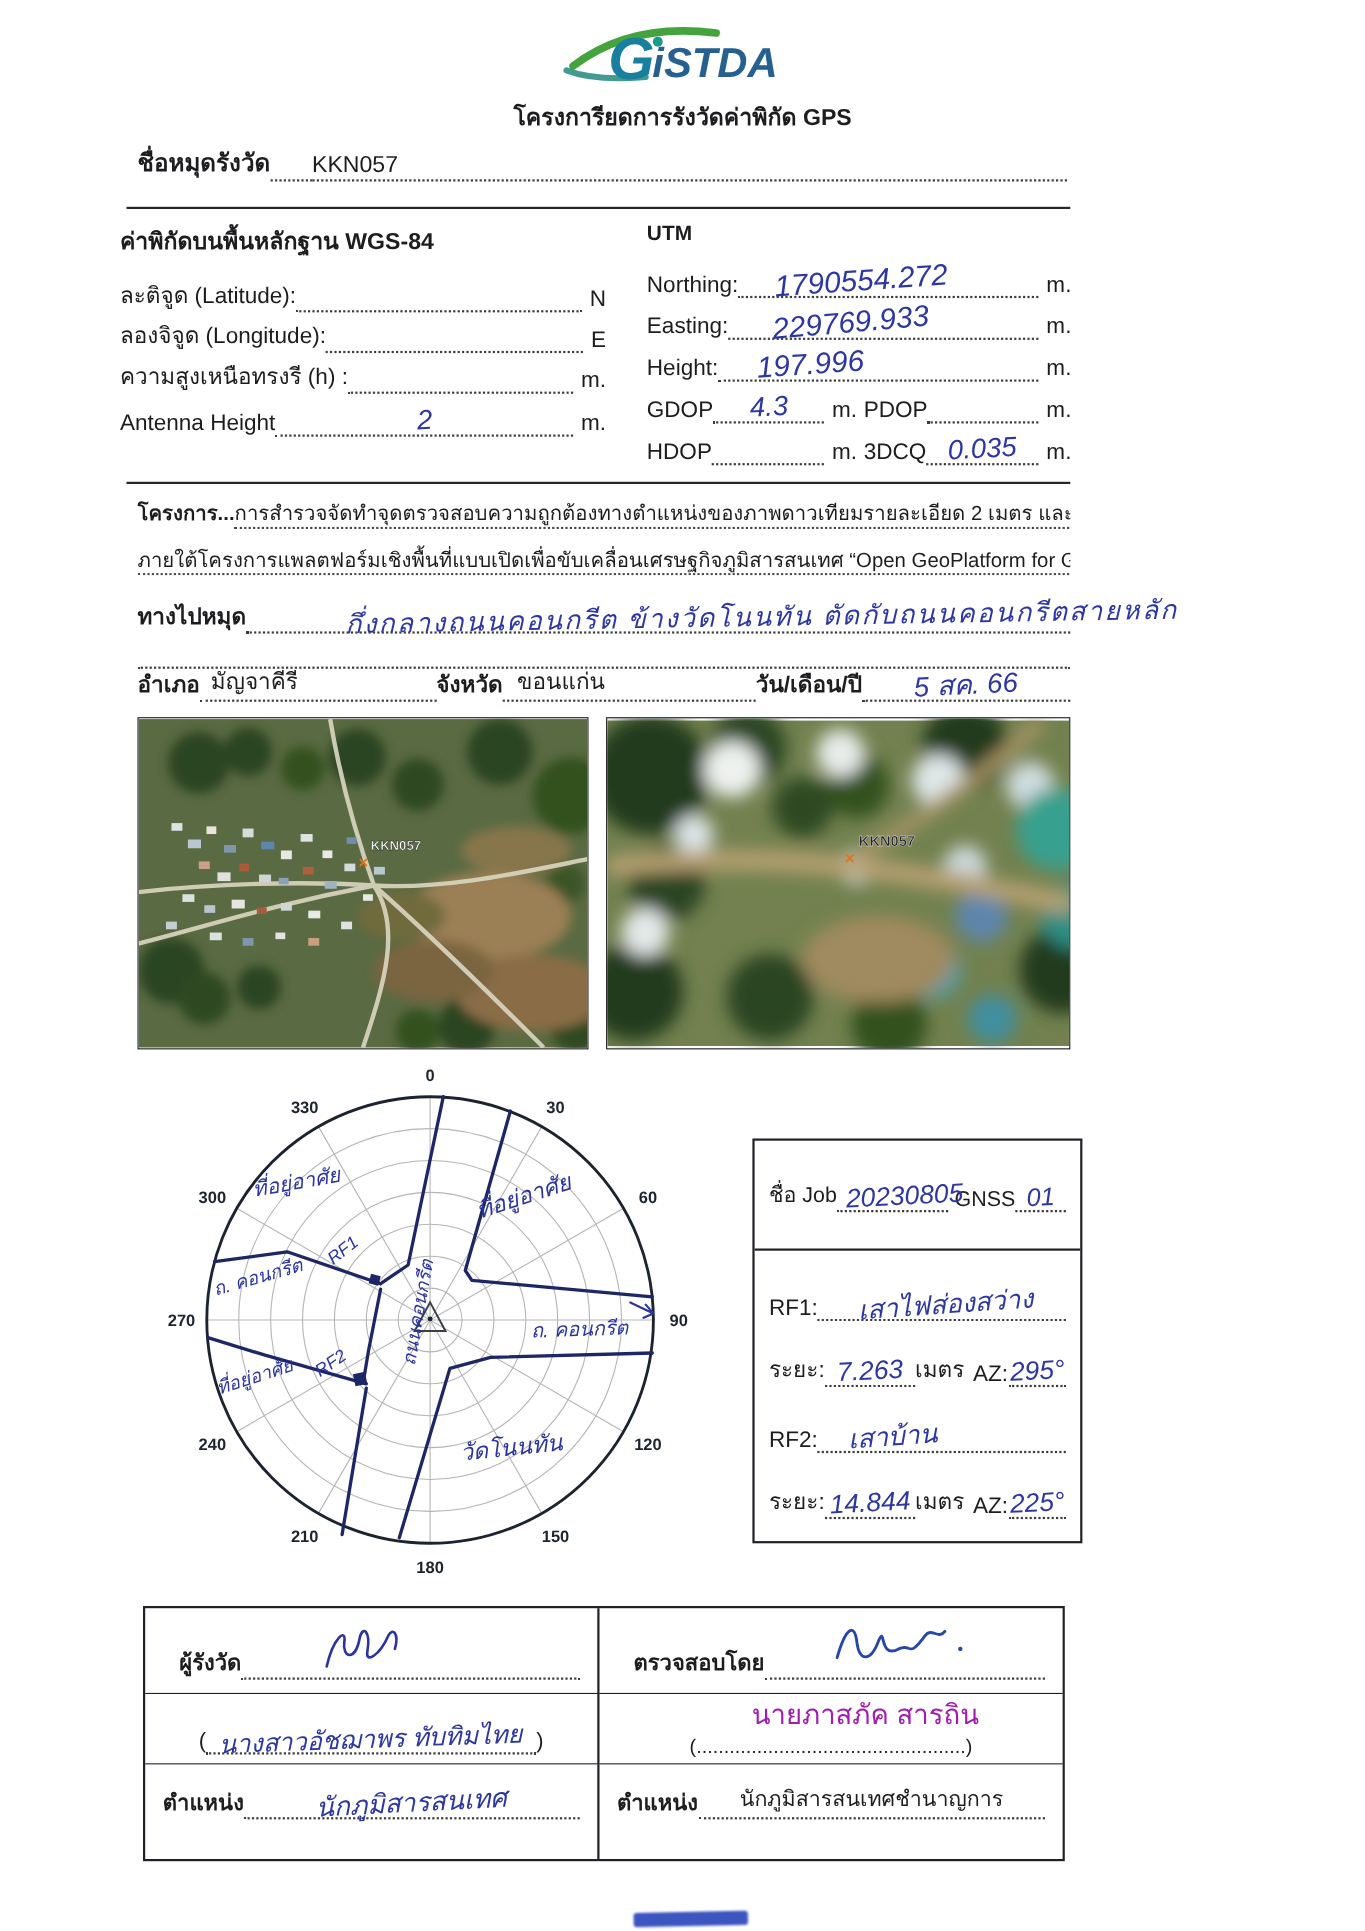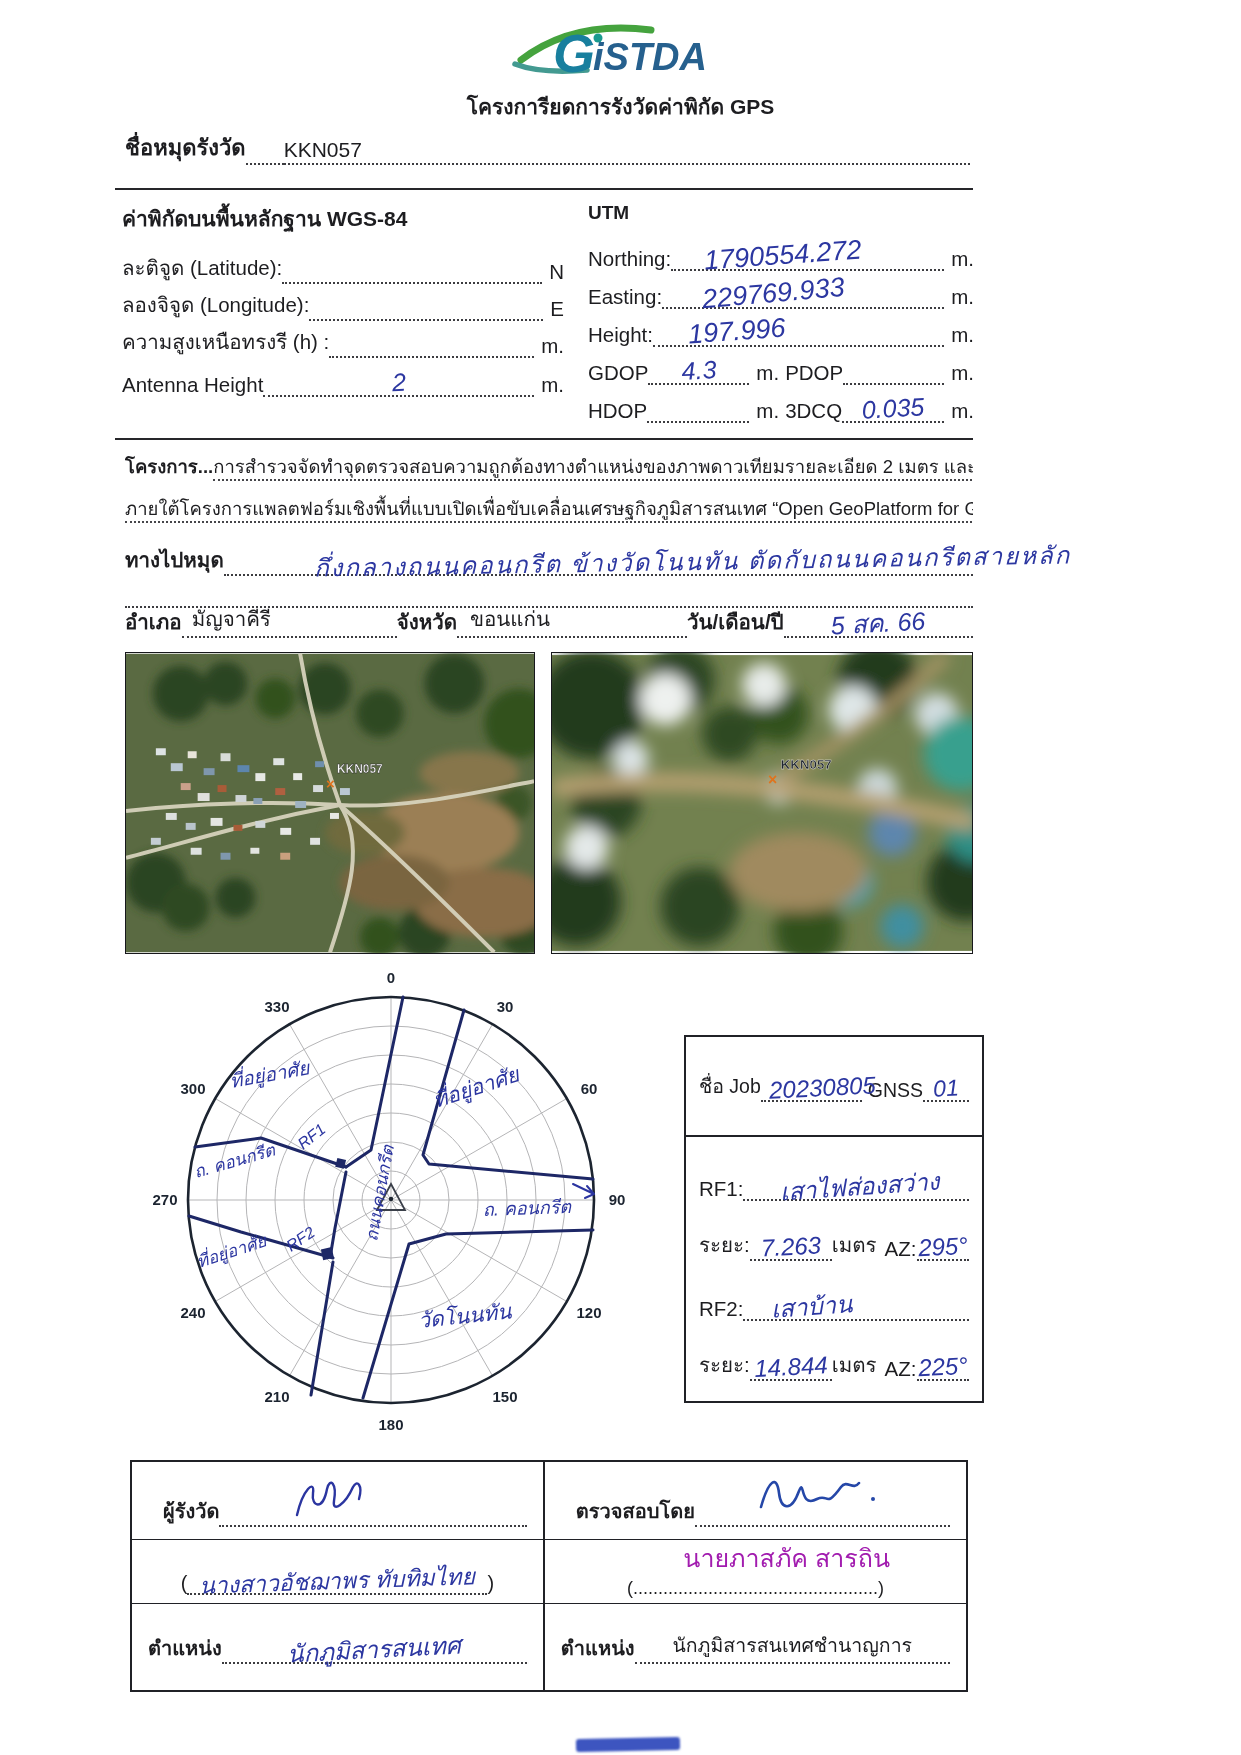--- a/index.html
+++ b/index.html
@@ -44,21 +44,21 @@
   
   .sigtable{position:absolute;left:130px;top:1460px;width:838px;height:232px;
             border:2.6px solid #202126;box-sizing:border-box;
             display:grid;grid-template-columns:1fr 1.02fr;grid-template-rows:78px 64px 1fr;}
   .cell{padding:0 16px;box-sizing:border-box;position:relative;font-size:20px;}
   .cl{border-right:2.2px solid #202126;}
   .rb{border-bottom:1.6px solid #202126;}
   .sigrow{display:flex;align-items:flex-end;height:100%;padding-bottom:12px;box-sizing:border-box;margin-left:15px;}
   .nameline{display:flex;align-items:flex-end;justify-content:center;height:100%;padding-bottom:8px;box-sizing:border-box;}
   .stack{display:flex;flex-direction:column;justify-content:flex-end;align-items:center;height:100%;padding-bottom:4px;box-sizing:border-box;}
-  .posrow{display:flex;align-items:flex-end;height:100%;padding-bottom:26px;box-sizing:border-box;}
+  .posrow{display:flex;align-items:flex-end;height:100%;padding-bottom:36px;box-sizing:border-box;}
   .sigsvg{position:absolute;bottom:4px;}
   .prname{color:#a21caf;font-size:25px;}
   .artifact{position:absolute;left:576px;top:1738px;width:104px;height:13px;
             background:#3d55c0;border-radius:3px;transform:rotate(-1.2deg);filter:blur(1px);}
 </style>
 </head>
 <body>
 
 <div class="abs" style="top:14px;left:0;width:100%;display:flex;justify-content:center;">
   <svg width="240" height="74" viewBox="0 0 240 74">
@@ -73,21 +73,21 @@
 
 <div class="frow abs" style="left:125px;top:130px;width:845px;font-size:22px;">
   <span class="lbl bold">ชื่อหมุดรังวัด</span>
   <span class="dots short" style="width:38px;"></span>
   <span class="dots">
     <span class="pv" style="left:0;font-size:21px;">KKN057</span>
   </span>
 </div>
 <div class="rule" style="top:188px;"></div>
 
-<div class="abs" style="left:122px;top:202px;width:442px;">
+<div class="abs" style="left:109px;top:202px;width:442px;">
   <div class="bold" style="font-size:21px;margin-bottom:12px;">ค่าพิกัดบนพื้นหลักฐาน WGS-84</div>
   <div class="frow" style="height:37px;">
     <span class="lbl">ละติจูด (Latitude):</span>
     <span class="dots"></span>
     <span class="unit">N</span>
   </div>
   <div class="frow" style="height:37px;">
     <span class="lbl">ลองจิจูด (Longitude):</span>
     <span class="dots"></span>
     <span class="unit">E</span>

